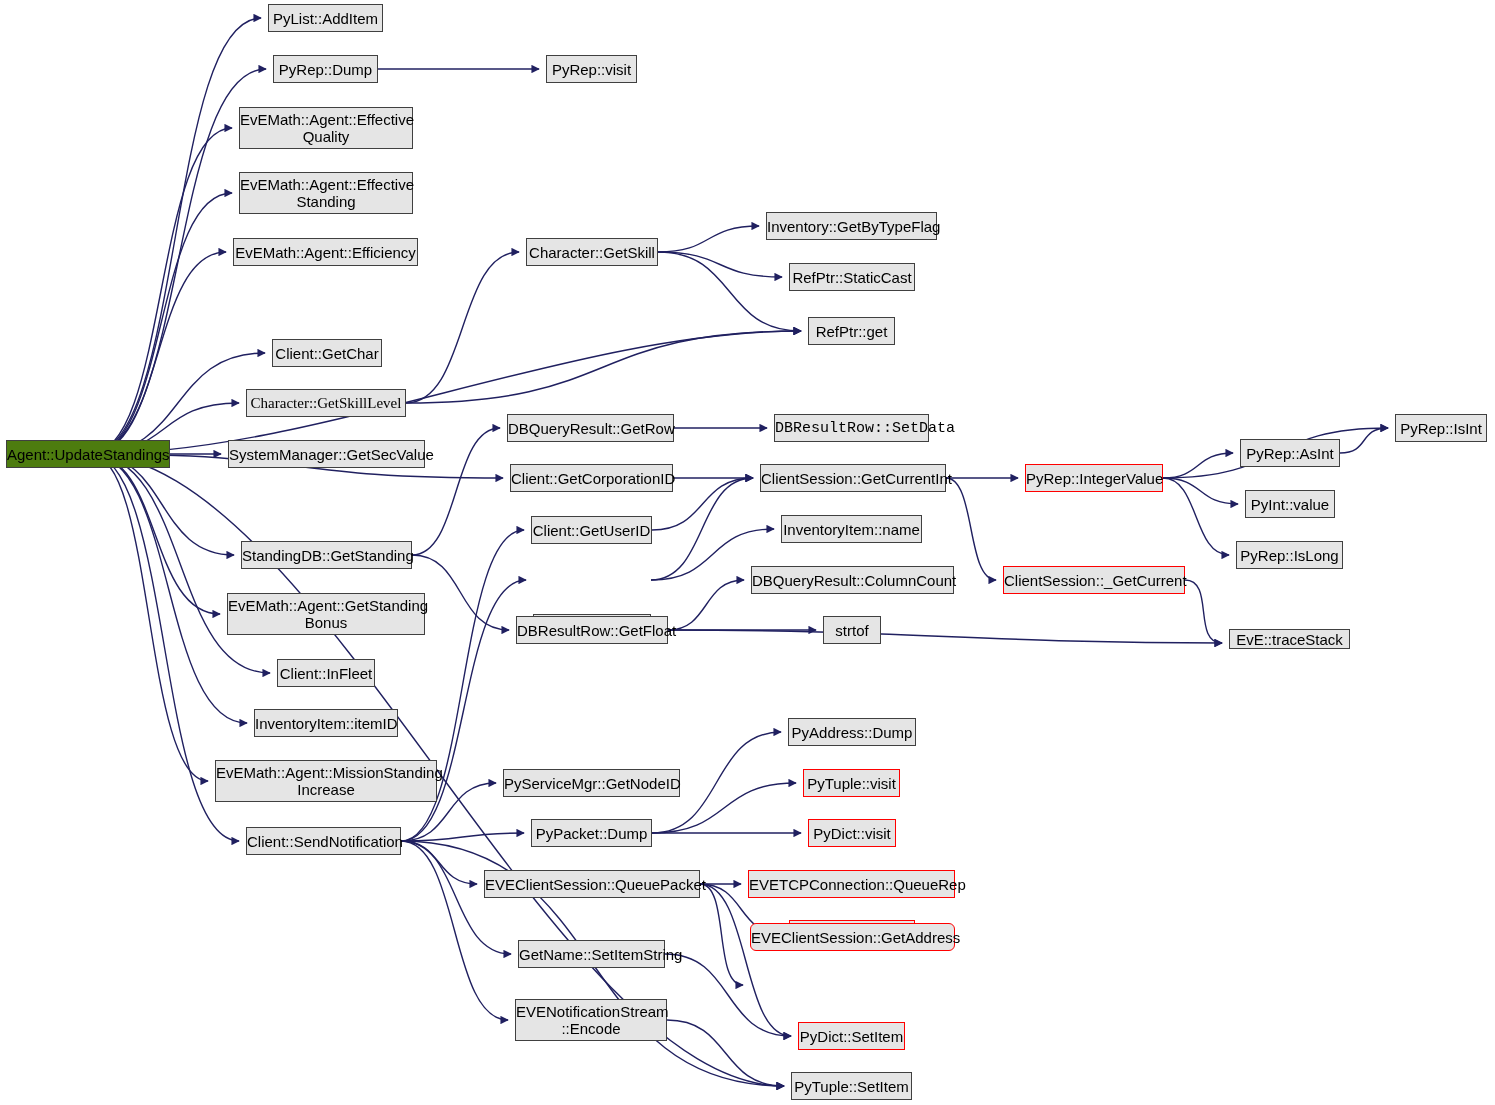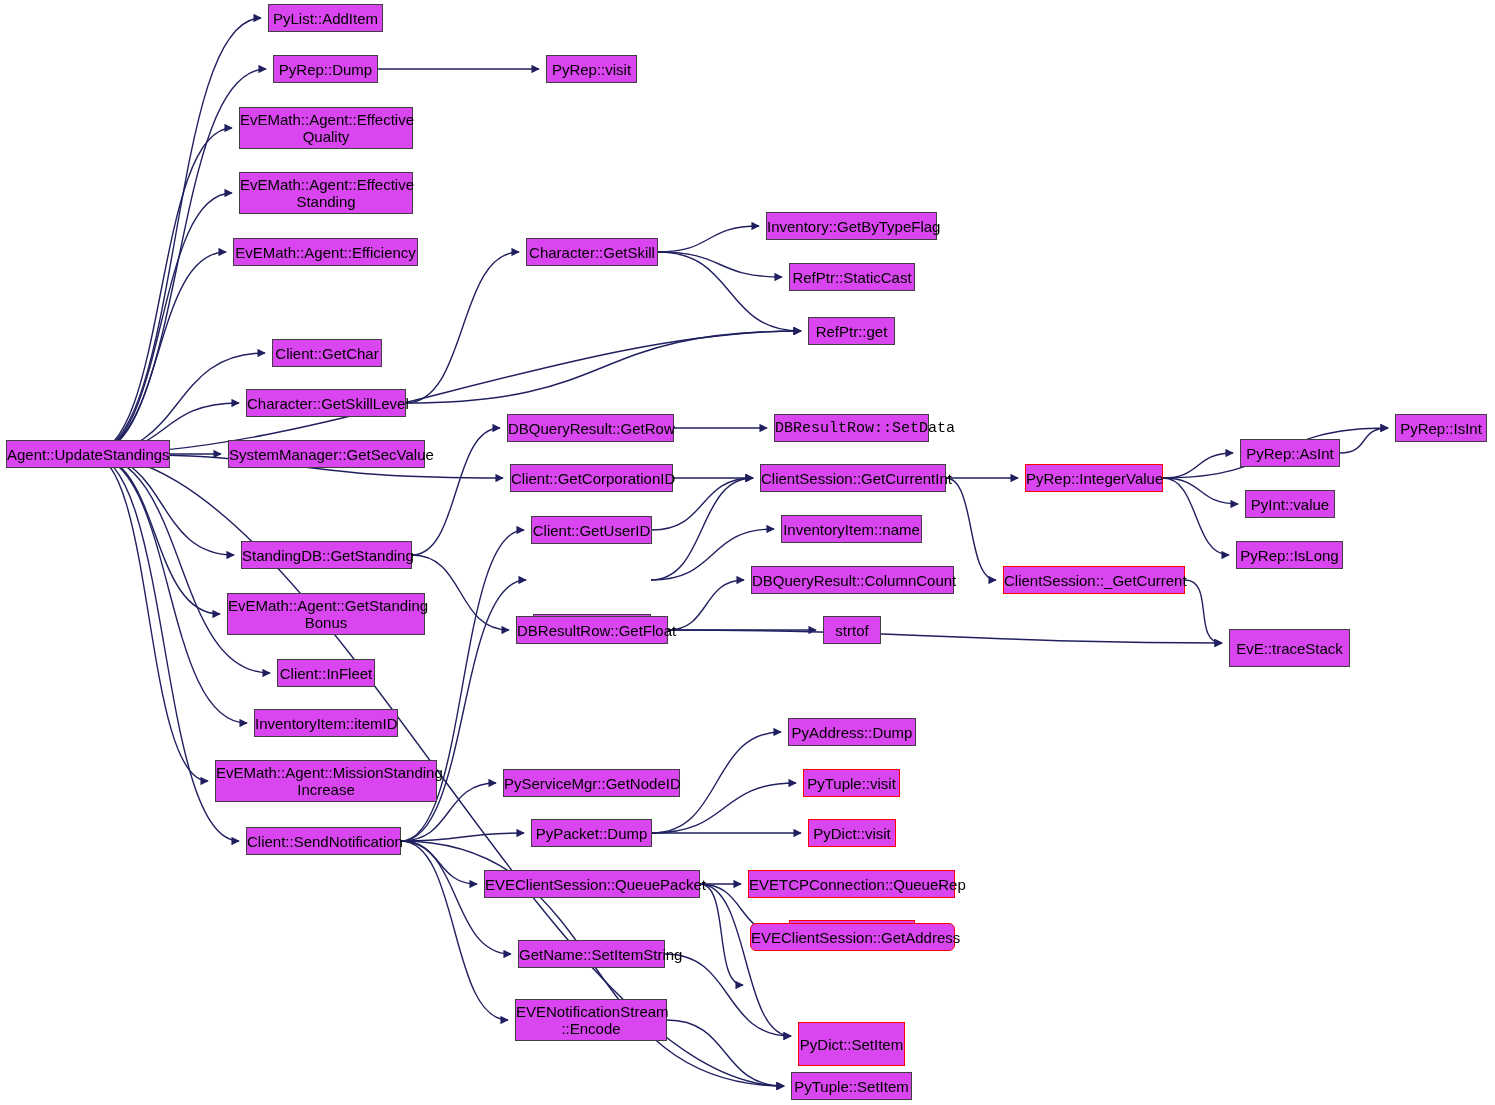--- a/index.html
+++ b/index.html
@@ -10,34 +10,34 @@
     height:1105px;
     background:#ffffff;
     font-family:"Liberation Sans", sans-serif;
     overflow:hidden;
   }
   #edges{position:absolute;left:0;top:0;width:1495px;height:1105px;pointer-events:none;}
   .node{
     position:absolute;
     box-sizing:border-box;
     border:1px solid #404040;
-    background:#d946ef;
+    background:#e5e5e5;
     color:#000000;
     font-size:15px;
     line-height:17px;
     display:flex;
     align-items:center;
     justify-content:center;
     text-align:center;
     white-space:pre-line;
     letter-spacing:0px;
     z-index:5;
   }
   .node.red{border:1px solid #ff0000;}
-  .node.root{background:#d946ef;border:1px solid #404040;}
+  .node.root{background:#4d7c0f;border:1px solid #404040;}
   .node .lbl{display:block;width:100%;padding:0 4px;}
 </style>
 </head>
 <body>
 
 <div id="canvas">
   <svg id="edges" xmlns="http://www.w3.org/2000/svg">
     <defs>
       <marker id="arrow" viewBox="0 0 10 10" refX="9" refY="5" markerWidth="6" markerHeight="6" orient="auto-start-reverse">
         <path d="M 0 0 L 10 5 L 0 10 z" fill="#202060"></path>
@@ -112,33 +112,33 @@
       <div class="node" style="left: 239px; top: 107px; width: 174px; height: 42px;"><span class="lbl">EvEMath::Agent::Effective
 Quality</span></div>
       <div class="node" style="left: 239px; top: 172px; width: 174px; height: 42px;"><span class="lbl">EvEMath::Agent::Effective
 Standing</span></div>
       <div class="node" style="left: 233px; top: 238px; width: 185px; height: 28px;"><span class="lbl">EvEMath::Agent::Efficiency</span></div>
       <div class="node" style="left: 526px; top: 238px; width: 132px; height: 28px;"><span class="lbl">Character::GetSkill</span></div>
       <div class="node" style="left: 766px; top: 212px; width: 171px; height: 28px;"><span class="lbl">Inventory::GetByTypeFlag</span></div>
       <div class="node" style="left: 789px; top: 263px; width: 126px; height: 28px;"><span class="lbl">RefPtr::StaticCast</span></div>
       <div class="node" style="left: 808px; top: 317px; width: 87px; height: 28px;"><span class="lbl">RefPtr::get</span></div>
       <div class="node" style="left: 272px; top: 339px; width: 110px; height: 28px;"><span class="lbl">Client::GetChar</span></div>
-      <div class="node" style="left: 246px; top: 389px; width: 160px; height: 28px;"><span class="lbl">Character::GetSkillLevel</span></div>
+      <div class="node" style="left: 246px; top: 389px; width: 160px; height: 28px; font-family: Liberation Serif, serif;"><span class="lbl">Character::GetSkillLevel</span></div>
       <div class="node" style="left: 228px; top: 440px; width: 197px; height: 28px;"><span class="lbl">SystemManager::GetSecValue</span></div>
       <div class="node" style="left: 507px; top: 414px; width: 167px; height: 28px;"><span class="lbl">DBQueryResult::GetRow</span></div>
       <div class="node" style="left: 774px; top: 414px; width: 155px; height: 28px; font-family: Liberation Mono, monospace;"><span class="lbl">DBResultRow::SetData</span></div>
       <div class="node" style="left: 510px; top: 464px; width: 163px; height: 28px;"><span class="lbl">Client::GetCorporationID</span></div>
       <div class="node" style="left: 760px; top: 464px; width: 186px; height: 28px;"><span class="lbl">ClientSession::GetCurrentInt</span></div>
       <div class="node red" style="left: 1025px; top: 464px; width: 138px; height: 28px;"><span class="lbl">PyRep::IntegerValue</span></div>
       <div class="node" style="left: 1395px; top: 414px; width: 92px; height: 28px;"><span class="lbl">PyRep::IsInt</span></div>
       <div class="node" style="left: 1240px; top: 439px; width: 100px; height: 28px;"><span class="lbl">PyRep::AsInt</span></div>
       <div class="node" style="left: 1245px; top: 490px; width: 90px; height: 28px;"><span class="lbl">PyInt::value</span></div>
       <div class="node" style="left: 1236px; top: 541px; width: 107px; height: 28px;"><span class="lbl">PyRep::IsLong</span></div>
       <div class="node red" style="left: 1003px; top: 566px; width: 182px; height: 28px;"><span class="lbl">ClientSession::_GetCurrent</span></div>
-      <div class="node" style="left: 1229px; top: 629px; width: 121px; height: 38px;"><span class="lbl">EvE::traceStack</span></div>
+      <div class="node" style="left: 1229px; top: 629px; width: 121px; height: 20px;"><span class="lbl">EvE::traceStack</span></div>
       <div class="node" style="left: 531px; top: 516px; width: 121px; height: 28px;"><span class="lbl">Client::GetUserID</span></div>
       <div class="node" style="left: 781px; top: 515px; width: 141px; height: 28px;"><span class="lbl">InventoryItem::name</span></div>
       <div class="node" style="left: 241px; top: 541px; width: 171px; height: 28px;"><span class="lbl">StandingDB::GetStanding</span></div>
       <div class="node" style="left: 533px; top: 566px; width: 118px; height: 28px; margin-top: 48px;"><span class="lbl">Client::GetName</span></div>
       <div class="node" style="left: 751px; top: 566px; width: 203px; height: 28px;"><span class="lbl">DBQueryResult::ColumnCount</span></div>
       <div class="node" style="left: 227px; top: 593px; width: 198px; height: 42px;"><span class="lbl">EvEMath::Agent::GetStanding
 Bonus</span></div>
       <div class="node" style="left: 516px; top: 616px; width: 152px; height: 28px;"><span class="lbl">DBResultRow::GetFloat</span></div>
       <div class="node" style="left: 823px; top: 616px; width: 58px; height: 28px;"><span class="lbl">strtof</span></div>
       <div class="node" style="left: 277px; top: 659px; width: 98px; height: 28px;"><span class="lbl">Client::InFleet</span></div>
@@ -151,16 +151,16 @@
       <div class="node" style="left: 246px; top: 827px; width: 155px; height: 28px;"><span class="lbl">Client::SendNotification</span></div>
       <div class="node" style="left: 531px; top: 819px; width: 121px; height: 28px;"><span class="lbl">PyPacket::Dump</span></div>
       <div class="node red" style="left: 808px; top: 819px; width: 88px; height: 28px;"><span class="lbl">PyDict::visit</span></div>
       <div class="node" style="left: 484px; top: 870px; width: 216px; height: 28px;"><span class="lbl">EVEClientSession::QueuePacket</span></div>
       <div class="node red" style="left: 748px; top: 870px; width: 207px; height: 28px;"><span class="lbl">EVETCPConnection::QueueRep</span></div>
       <div class="node red" style="left: 789px; top: 920px; width: 126px; height: 28px;"><span class="lbl">PyPacket::Encode</span></div>
       <div class="node" style="left: 518px; top: 940px; width: 147px; height: 28px;"><span class="lbl">GetName::SetItemString</span></div>
       <div class="node red" style="left: 750px; top: 923px; width: 205px; height: 28px; border-radius: 6px;"><span class="lbl">EVEClientSession::GetAddress</span></div>
       <div class="node" style="left: 515px; top: 999px; width: 152px; height: 42px;"><span class="lbl">EVENotificationStream
 ::Encode</span></div>
-      <div class="node red" style="left: 798px; top: 1022px; width: 107px; height: 44px;"><span class="lbl">PyDict::SetItem</span></div>
+      <div class="node red" style="left: 798px; top: 1022px; width: 107px; height: 28px;"><span class="lbl">PyDict::SetItem</span></div>
       <div class="node" style="left: 791px; top: 1072px; width: 121px; height: 28px;"><span class="lbl">PyTuple::SetItem</span></div>
     </div>
 </div>
 
 </body></html>

